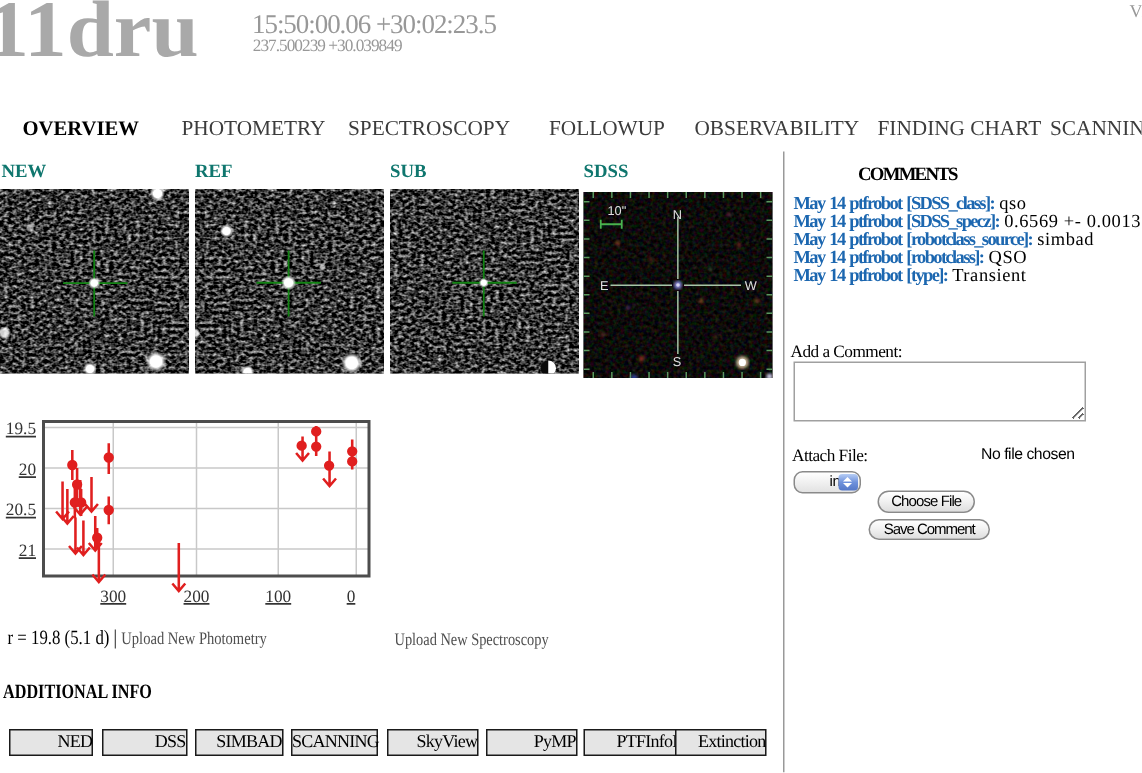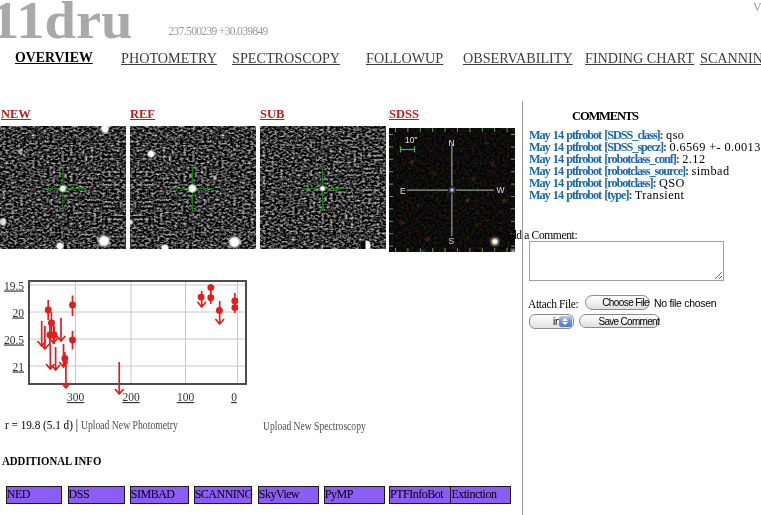--- a/index.html
+++ b/index.html
@@ -3,56 +3,57 @@
 <meta charset="utf-8">
 <style>
   html,body{margin:0;padding:0;background:#fff;}
   #page{position:relative;width:761px;height:515px;overflow:hidden;
         font-family:"Liberation Serif",serif;}
   .abs{position:absolute;}
   #title{left:-9px;top:-6.3px;font-size:53px;line-height:1;font-weight:bold;color:#a9a9a9;white-space:nowrap;transform:scale(1.067,1.008);transform-origin:0 0;}
   #coord1{left:168px;top:7px;font-size:18px;line-height:1;letter-spacing:-0.7px;color:#989898;white-space:nowrap;}
   #coord2{left:168.5px;top:26px;font-size:11.5px;line-height:1;letter-spacing:-0.65px;color:#989898;white-space:nowrap;}
   #vtxt{left:753px;top:0px;font-size:12px;color:#999;}
-  .nav{top:51px;font-size:14.2px;line-height:1;color:#3c3c3c;white-space:nowrap;text-decoration:underline;}
+  .nav{top:79px;font-size:14.2px;line-height:1;color:#3c3c3c;white-space:nowrap;}
   .navb{color:#000;font-weight:600;font-size:13.8px;}
-  .plabel{top:107px;font-size:12.5px;font-weight:bold;color:#b91c1c;text-decoration:underline;}
+  .plabel{top:107px;font-size:12.5px;font-weight:bold;color:#0f766e;}
   #divider{left:522px;top:101px;width:1px;height:414px;background:#999;}
   #commhdr{left:528px;top:110px;font-size:12.5px;line-height:1;font-weight:bold;letter-spacing:-1.15px;margin-left:44px;}
   #comments{left:529px;top:128.5px;font-size:12.3px;line-height:12.1px;white-space:nowrap;}
   #comments .cl{letter-spacing:-1.08px;word-spacing:1.2px;}
   #comments .cv{letter-spacing:0.4px;}
   .cl{color:#1c67b0;font-weight:bold;}
-  #addcom{left:503px;top:228.5px;font-size:11.5px;line-height:1.2;letter-spacing:-0.35px;}
+  #addcom{left:527px;top:228.5px;font-size:11.5px;line-height:1.2;letter-spacing:-0.35px;}
   #ta{left:529px;top:241px;width:189px;height:34px;border:1px solid #a0a0a0;background:#fff;resize:both;font-family:"Liberation Sans",sans-serif;}
   #attach{left:528px;top:298px;font-size:11.5px;line-height:1.2;letter-spacing:-0.35px;}
   .pill{position:absolute;box-sizing:border-box;border:1px solid #8a8a8a;border-radius:8px;
         background:linear-gradient(#ffffff, #f2f2f2 45%, #dedede);
-        font-family:"Liberation Sans",sans-serif;text-align:right;color:#000;}
+        font-family:"Liberation Sans",sans-serif;text-align:center;color:#000;margin-top:32px;}
   #choosef{left:585px;top:295px;width:65px;height:15px;font-size:10px;letter-spacing:-0.6px;line-height:14px;}
   #nofile{left:654px;top:296.5px;font-size:10.5px;letter-spacing:-0.3px;font-family:"Liberation Sans",sans-serif;text-align:center;}
   #savec{left:579px;top:314px;width:81px;height:14px;font-size:10px;letter-spacing:-0.7px;line-height:13.5px;border-radius:7px;}
   #infosel{left:529px;top:314px;width:45px;height:14.5px;border:1px solid #8a8a8a;border-radius:6px;
            background:linear-gradient(#fff,#e2e2e2);box-sizing:border-box;font-family:"Liberation Sans",sans-serif;}
   #infosel .txt{position:absolute;left:23px;top:0px;font-size:10px;letter-spacing:-0.3px;line-height:13px;}
   #infosel .st{position:absolute;right:1.5px;top:1px;width:13px;height:10.5px;border-radius:2.5px;
            background:linear-gradient(#b6cdf5,#6f92dc 50%,#5578c8);}
   #infosel .st:before{content:"";position:absolute;left:3.5px;top:1.5px;border:3px solid transparent;border-bottom:3.5px solid #fff;border-top:none;}
   #infosel .st:after{content:"";position:absolute;left:3.5px;bottom:1.5px;border:3px solid transparent;border-top:3.5px solid #fff;border-bottom:none;}
   #rmag{left:5px;top:418px;font-size:13.5px;line-height:1;color:#000;white-space:nowrap;transform:scaleX(0.83);transform-origin:0 0;}
   .upl{font-size:11.7px;color:#4f4f4f;}
   #upspec{left:263px;top:420.5px;font-size:11.7px;line-height:1;color:#4f4f4f;transform:scaleX(0.82);transform-origin:0 0;}
   #addinfo{left:2px;top:452.5px;font-size:13.5px;line-height:1.2;font-weight:bold;transform:scaleX(0.80);transform-origin:0 0;}
-  .btn{position:absolute;top:486px;height:17.5px;box-sizing:border-box;border:1.4px solid #1a1a1a;background:#8b5cf6;
-       font-family:"Liberation Serif",serif;font-size:12px;letter-spacing:-0.5px;text-align:left;line-height:15.5px;}
+  .btn{position:absolute;top:486px;height:17.5px;box-sizing:border-box;border:1.4px solid #1a1a1a;background:#e5e5e5;
+       font-family:"Liberation Serif",serif;font-size:12px;letter-spacing:-0.5px;text-align:right;line-height:15.5px;}
 </style>
 </head>
 <body>
 <div id="page">
   <div class="abs" id="title">11dru</div>
+  <div class="abs" id="coord1">15:50:00.06 +30:02:23.5</div>
   <div class="abs" id="coord2">237.500239 +30.039849</div>
   <div class="abs" id="vtxt">Vie</div>
 
   <div class="abs nav navb" style="left:15px;">OVERVIEW</div>
   <div class="abs nav" style="left:121px;">PHOTOMETRY</div>
   <div class="abs nav" style="left:232px;">SPECTROSCOPY</div>
   <div class="abs nav" style="left:366px;">FOLLOWUP</div>
   <div class="abs nav" style="left:463px;">OBSERVABILITY</div>
   <div class="abs nav" style="left:585px;">FINDING CHART</div>
   <div class="abs nav" style="left:700px;">SCANNING</div>
@@ -211,21 +212,20 @@
     <circle cx="105.9" cy="113.6" r="2.4" fill="#fff"></circle>
     <circle cx="124" cy="123" r="2" fill="#cfcfe8" filter="url(#bl1)"></circle>
   </svg>
 
   <div class="abs" id="divider"></div>
 
   <div class="abs" id="commhdr">COMMENTS</div>
   <div class="abs" id="comments">
     <div><span class="cl">May 14 ptfrobot [SDSS_class]:</span><span class="cv"> qso</span></div>
     <div><span class="cl">May 14 ptfrobot [SDSS_specz]:</span><span class="cv"> 0.6569 +- 0.0013</span></div>
-    <div><span class="cl">May 14 ptfrobot [robotclass_conf]:</span><span class="cv"> 2.12</span></div>
     <div><span class="cl">May 14 ptfrobot [robotclass_source]:</span><span class="cv"> simbad</span></div>
     <div><span class="cl">May 14 ptfrobot [robotclass]:</span><span class="cv"> QSO</span></div>
     <div><span class="cl">May 14 ptfrobot [type]:</span><span class="cv"> Transient</span></div>
   </div>
   <div class="abs" id="addcom">Add a Comment:</div>
   <textarea class="abs" id="ta" style=""></textarea>
   <div class="abs" id="attach">Attach File:</div>
   <div class="pill" id="choosef">Choose File</div>
   <div class="abs" id="nofile">No file chosen</div>
   <div class="abs" id="infosel">

